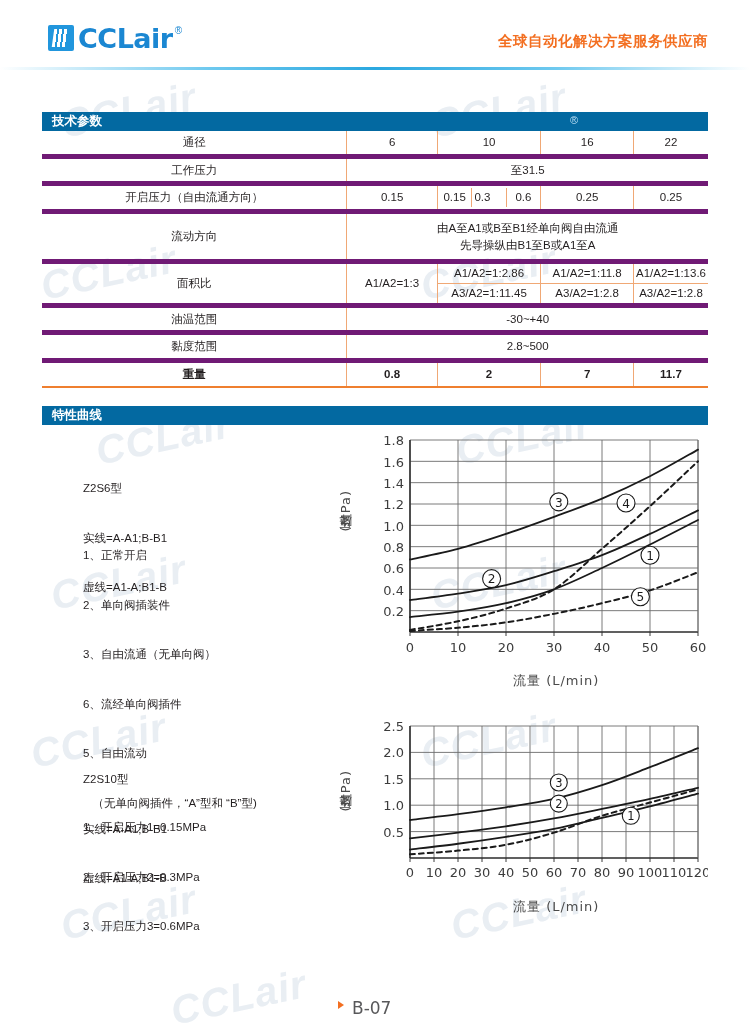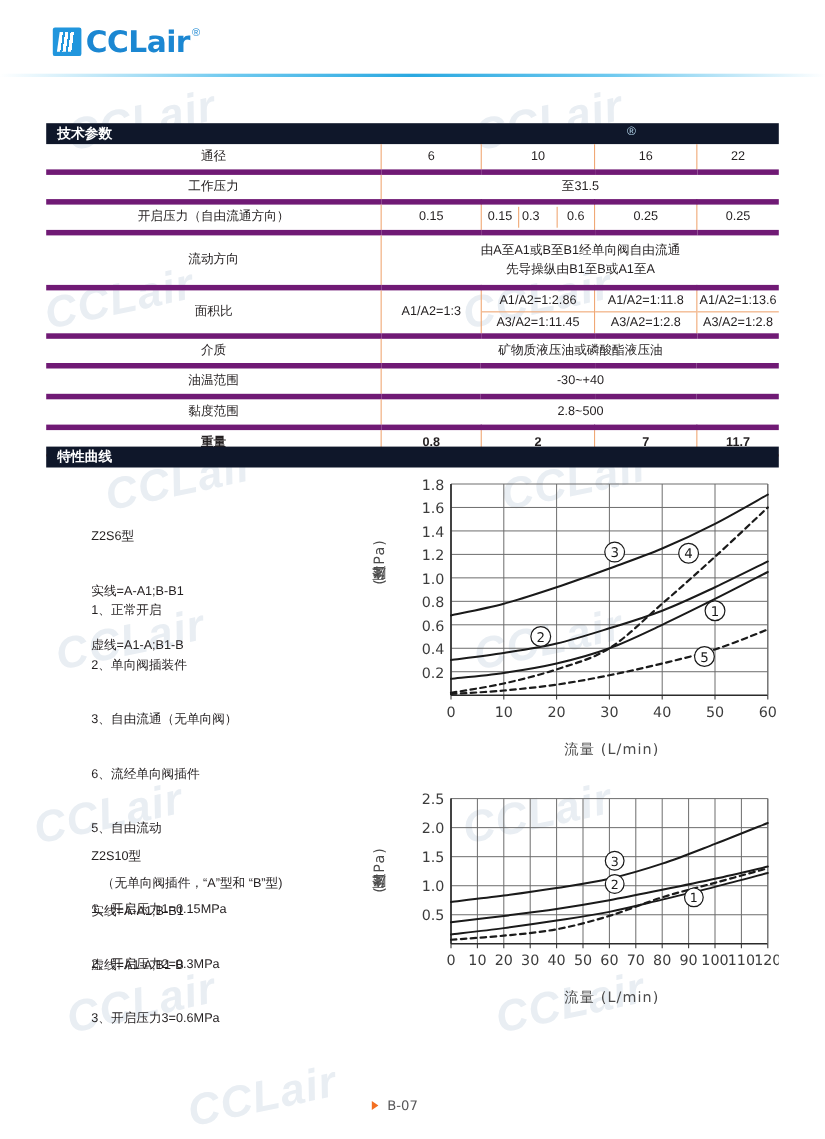--- a/index.html
+++ b/index.html
@@ -22,21 +22,21 @@
        linear-gradient(to right,#fff 0 3px,transparent 3px 5px,#fff 5px 8px,transparent 8px 10px,#fff 10px 13px,transparent 13px 16px);
      transform:skewX(-8deg);}
   .logo-text{font-size:27px;font-weight:bold;color:#1b87d2;letter-spacing:-0.5px;line-height:27px;
      font-family:"DejaVu Sans",sans-serif;}
   .logo-reg{font-size:10px;color:#1b87d2;vertical-align:super;margin-left:2px;}
   .slogan{position:absolute;right:42px;top:32px;color:#f36f21;font-weight:bold;font-size:14.5px;
      letter-spacing:.5px;}
   .header-rule{position:absolute;left:0;top:67px;width:750px;height:3px;
      background:linear-gradient(to right,#ffffff 0%,#6ec9ef 28%,#2aa8e0 50%,#6ec9ef 74%,#ffffff 100%);}
   
-  .sec-bar{position:absolute;height:19px;background:#0f172a;color:#fff;font-size:12.5px;
+  .sec-bar{position:absolute;height:19px;background:#0369a1;color:#fff;font-size:12.5px;
      font-weight:bold;line-height:19px;padding-left:10px;box-sizing:border-box;z-index:2;}
   .sec-bar .reg{position:absolute;right:130px;top:-1px;color:#bcdff5;font-size:11px;font-weight:normal;}
   
   .spec-table{position:absolute;left:42px;top:131px;width:666px;border-collapse:collapse;z-index:2;
      font-size:11.5px;color:#231f20;}
   .spec-table td{border-bottom:5px solid #701a75;text-align:center;padding:3px 2px;
      line-height:1.45;vertical-align:middle;}
   .spec-table tr.last td{border-bottom:2px solid #ef7f2f;font-weight:bold;}
   .lab{width:306px;border-right:1px solid #f0a875;}
   .vline{border-right:1px solid #f0a875;}
@@ -48,21 +48,21 @@
   .legend-txt{position:absolute;font-size:11.5px;color:#231f20;line-height:16.5px;white-space:pre;z-index:2;}
   .ylab{position:absolute;writing-mode:vertical-rl;transform:rotate(180deg);
      font-size:13px;color:#4a4a4a;letter-spacing:1px;z-index:2;
      font-family:"DejaVu Sans",sans-serif;}
   .xlab{position:absolute;font-size:13px;color:#4a4a4a;letter-spacing:1px;z-index:2;
      font-family:"DejaVu Sans",sans-serif;}
   svg{display:block;}
   .tick{font-size:13px;fill:#3c3c3c;font-family:"DejaVu Sans",sans-serif;}
   
   .footer{position:absolute;left:0;top:996px;width:750px;height:30px;z-index:3;}
-  .pg{position:absolute;left:352px;top:2px;font-size:12px;color:#58585a;
+  .pg{position:absolute;left:352px;top:2px;font-size:17px;color:#58585a;
       font-family:"DejaVu Sans",sans-serif;}
   .pg-arrow{position:absolute;left:338px;top:5px;width:0;height:0;
       border-left:6px solid #f36f21;border-top:4px solid transparent;border-bottom:4px solid transparent;}
   .copyright{position:absolute;right:42px;top:2px;font-size:11px;color:#231f20;font-weight:bold;margin-top:36px;}
 </style>
 </head>
 <body>
 
 <div>
   <div class="wm" style="left:60px;top:88px;">CCLair</div>
@@ -79,20 +79,21 @@
   <div class="wm" style="left:450px;top:890px;">CCLair</div>
   <div class="wm" style="left:170px;top:975px;">CCLair</div>
 </div>
 
 <div class="page-header">
   <div class="logo-wrap">
     <span class="logo-mark"></span>
     <span class="logo-text">CCLair</span>
     <span class="logo-reg">®</span>
   </div>
+  <div class="slogan">全球自动化解决方案服务供应商</div>
   <div class="header-rule"></div>
 </div>
 
 <div class="sec-bar" style="left:42px;top:112px;width:666px;">
   <span>技术参数</span>
   <span class="reg">®</span>
 </div>
 
 <table class="spec-table">
   <tbody>
@@ -163,24 +164,20 @@
             <tbody>
           <tr>
                 <td style="text-align:right">A1/A2=1:13.6</td>
               </tr>
           <tr>
                 <td style="text-align:center">A3/A2=1:2.8</td>
               </tr>
         </tbody>
           </table>
       </td>
-    </tr>
-    <tr>
-      <td class="lab">介质</td>
-      <td colspan="4">矿物质液压油或磷酸酯液压油</td>
     </tr>
     <tr>
       <td class="lab">油温范围</td>
       <td colspan="4">-30~+40</td>
     </tr>
     <tr>
       <td class="lab">黏度范围</td>
       <td colspan="4">2.8~500</td>
     </tr>
     <tr class="last">

